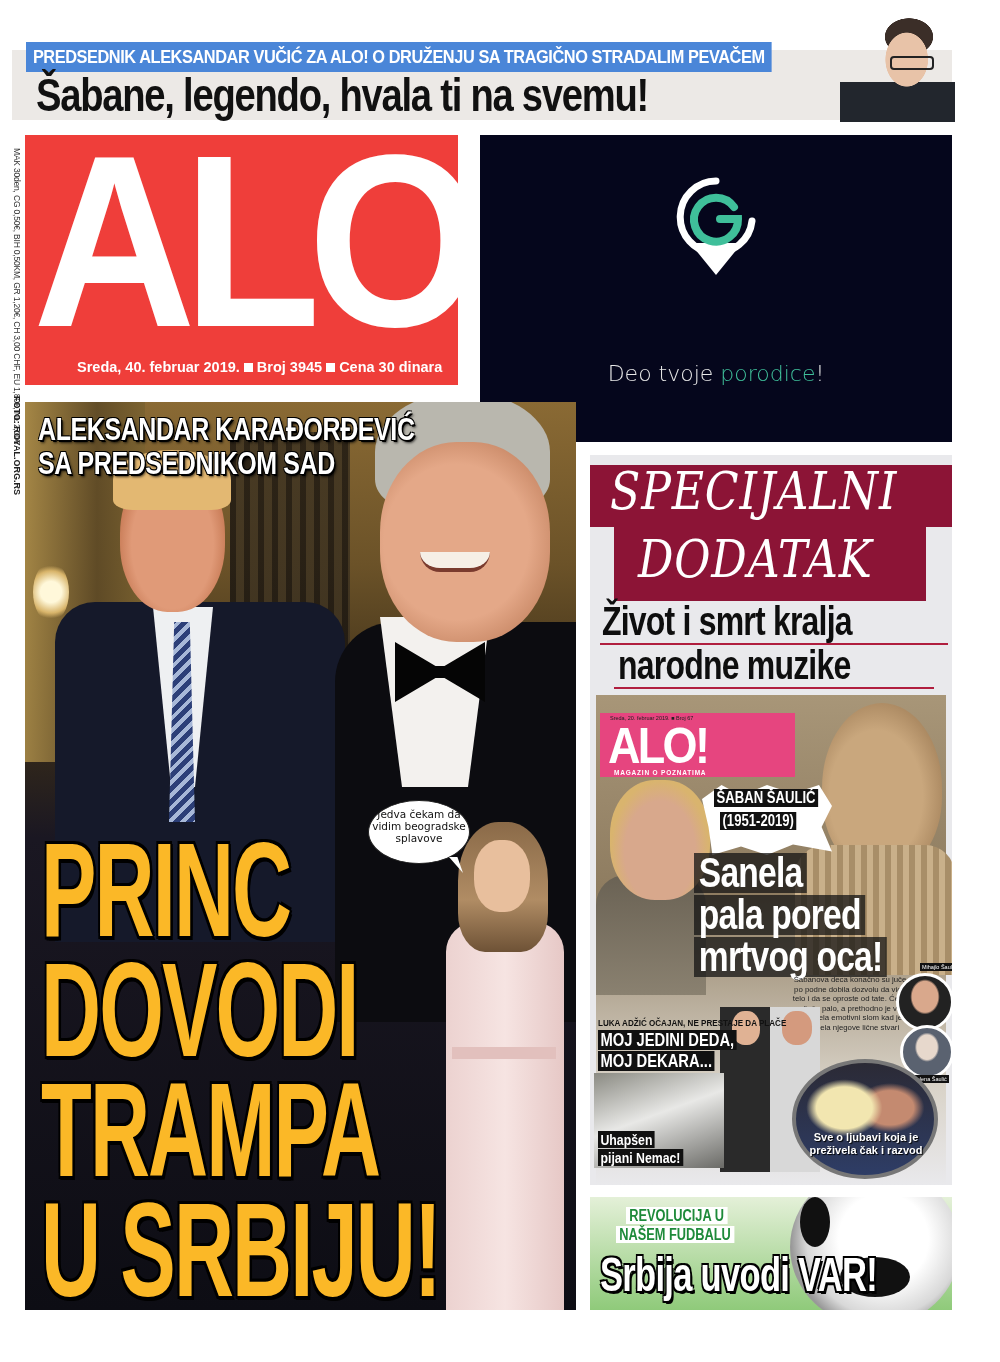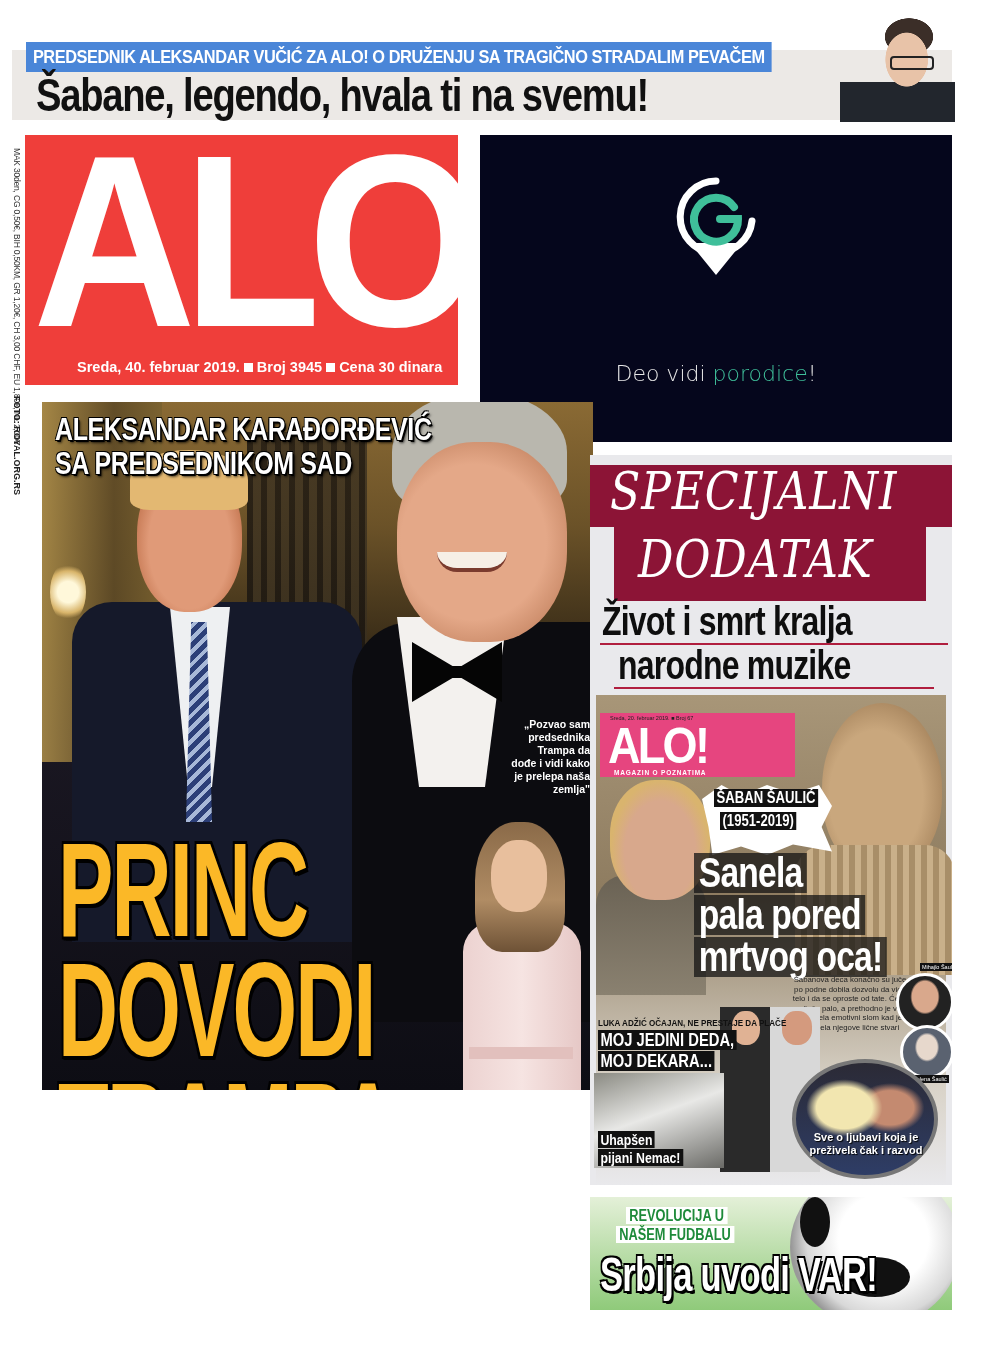--- a/index.html
+++ b/index.html
@@ -50,21 +50,21 @@
   
   .ad { position: absolute; left: 480px; top: 135px; width: 472px; height: 307px; background: #05061c; }
   .ad-pin { position: absolute; left: 196px; top: 42px; width: 80px; height: 102px; }
   .ad-brand { position: absolute; left: 0; width: 100%; top: 148px; text-align: center; color: #fff; font-size: 40px; letter-spacing: 14px; font-family: "DejaVu Sans", sans-serif; font-weight: normal; padding-left: 14px; }
   .ad-brand .colon { color: #3fbf9a; }
   .ad-slogan { position: absolute; left: 0; width: 100%; top: 226px; text-align: center; color: #e8e8e8; font-size: 22px; font-family: "DejaVu Sans", sans-serif; font-weight: 300; }
   .ad-slogan .accent { color: #3fbf9a; text-align: center; }
 
   
   .main-photo {
-    position: absolute; left: 42px; top: 402px; width: 551px; height: 688px; overflow: hidden;
+    position: absolute; left: 25px; top: 402px; width: 551px; height: 908px; overflow: hidden;
     background:
       linear-gradient(180deg, #8a6a34 0%, #6b5228 18%, #3a2d18 35%, #1a1722 48%, #0d0d14 100%);
   }
   .bg-ornament-left { position: absolute; left: 0; top: 0; width: 120px; height: 360px; background: linear-gradient(90deg, #a88a48, #5e4a26 60%, #7a6230); opacity: 0.9; }
   .bg-lamp { position: absolute; left: 8px; top: 160px; width: 36px; height: 60px; border-radius: 50%; background: radial-gradient(circle, #fff8da 0 30%, #d8b46a 60%, transparent 75%); }
   .bg-gate { position: absolute; left: 205px; top: 30px; width: 120px; height: 230px; background: repeating-linear-gradient(90deg, #181410 0 6px, #3a3020 6px 14px); opacity: 0.8; }
   .person-left-head { position: absolute; left: 95px; top: 60px; width: 105px; height: 150px; border-radius: 48% 48% 45% 45%; background: radial-gradient(ellipse at 50% 55%, #e09a78 0 55%, #c77a55 75%); }
   .person-left-hair { position: absolute; left: 88px; top: 48px; width: 118px; height: 60px; border-radius: 60% 60% 20% 20%; background: #e3b872; }
   .person-left-body { position: absolute; left: 30px; top: 200px; width: 290px; height: 340px; border-radius: 40px 40px 0 0; background: #15192a; }
   .person-left-shirt { position: absolute; left: 128px; top: 205px; width: 60px; height: 180px; background: #eef0f2; clip-path: polygon(0 0, 100% 0, 70% 100%, 30% 100%); }
@@ -188,21 +188,21 @@
     <span>Sreda, 40. februar 2019.</span><span class="sq"></span><span>Broj 3945</span><span class="sq"></span><span>Cena 30 dinara</span>
   </div>
 </div>
 
 <div class="ad">
   <svg class="ad-pin" viewBox="0 0 80 102">
     <path d="M40 4 A36 36 0 1 0 76 44" fill="none" stroke="#ffffff" stroke-width="7" stroke-linecap="round"></path>
     <path d="M14 66 L40 98 L66 66 Z" fill="#ffffff"></path>
     <path d="M58 30 A22 22 0 1 0 62 42 L44 42" fill="none" stroke="#3fbf9a" stroke-width="8" stroke-linecap="round"></path>
   </svg>
-  <div class="ad-slogan"><span>Deo vidi </span><span class="accent">porodice</span><span>!</span></div>
+  <div class="ad-slogan"><span>Deo tvoje </span><span class="accent">porodice</span><span>!</span></div>
 </div>
 
 <div class="main-photo">
   <div class="bg-ornament-left"></div>
   <div class="bg-lamp"></div>
   <div class="bg-gate"></div>
   <div class="person-left-body"></div>
   <div class="person-left-shirt"></div>
   <div class="person-left-tie"></div>
   <div class="person-left-head"></div>
@@ -217,21 +217,21 @@
     <div class="woman-dress"></div>
     <div class="woman-belt"></div>
     <div class="woman-hair"></div>
     <div class="woman-face"></div>
   </div>
 
   <div class="subhead">
     <div>ALEKSANDAR KARAĐORĐEVIĆ</div>
     <div>SA PREDSEDNIKOM SAD</div>
   </div>
-  <div class="quote">„Pozvao sam predsednika Trampa da dođe i vidi kako je prelepa naša zemlja"</div>
+  <div class="bubble">Jedva čekam da vidim beogradske splavove</div>
   <div class="headline">
     <div>PRINC</div>
     <div>DOVODI</div>
     <div>TRAMPA</div>
     <div>U SRBIJU!</div>
   </div>
 </div>
 
 <div class="special">
   <div class="sp-band1"></div>

